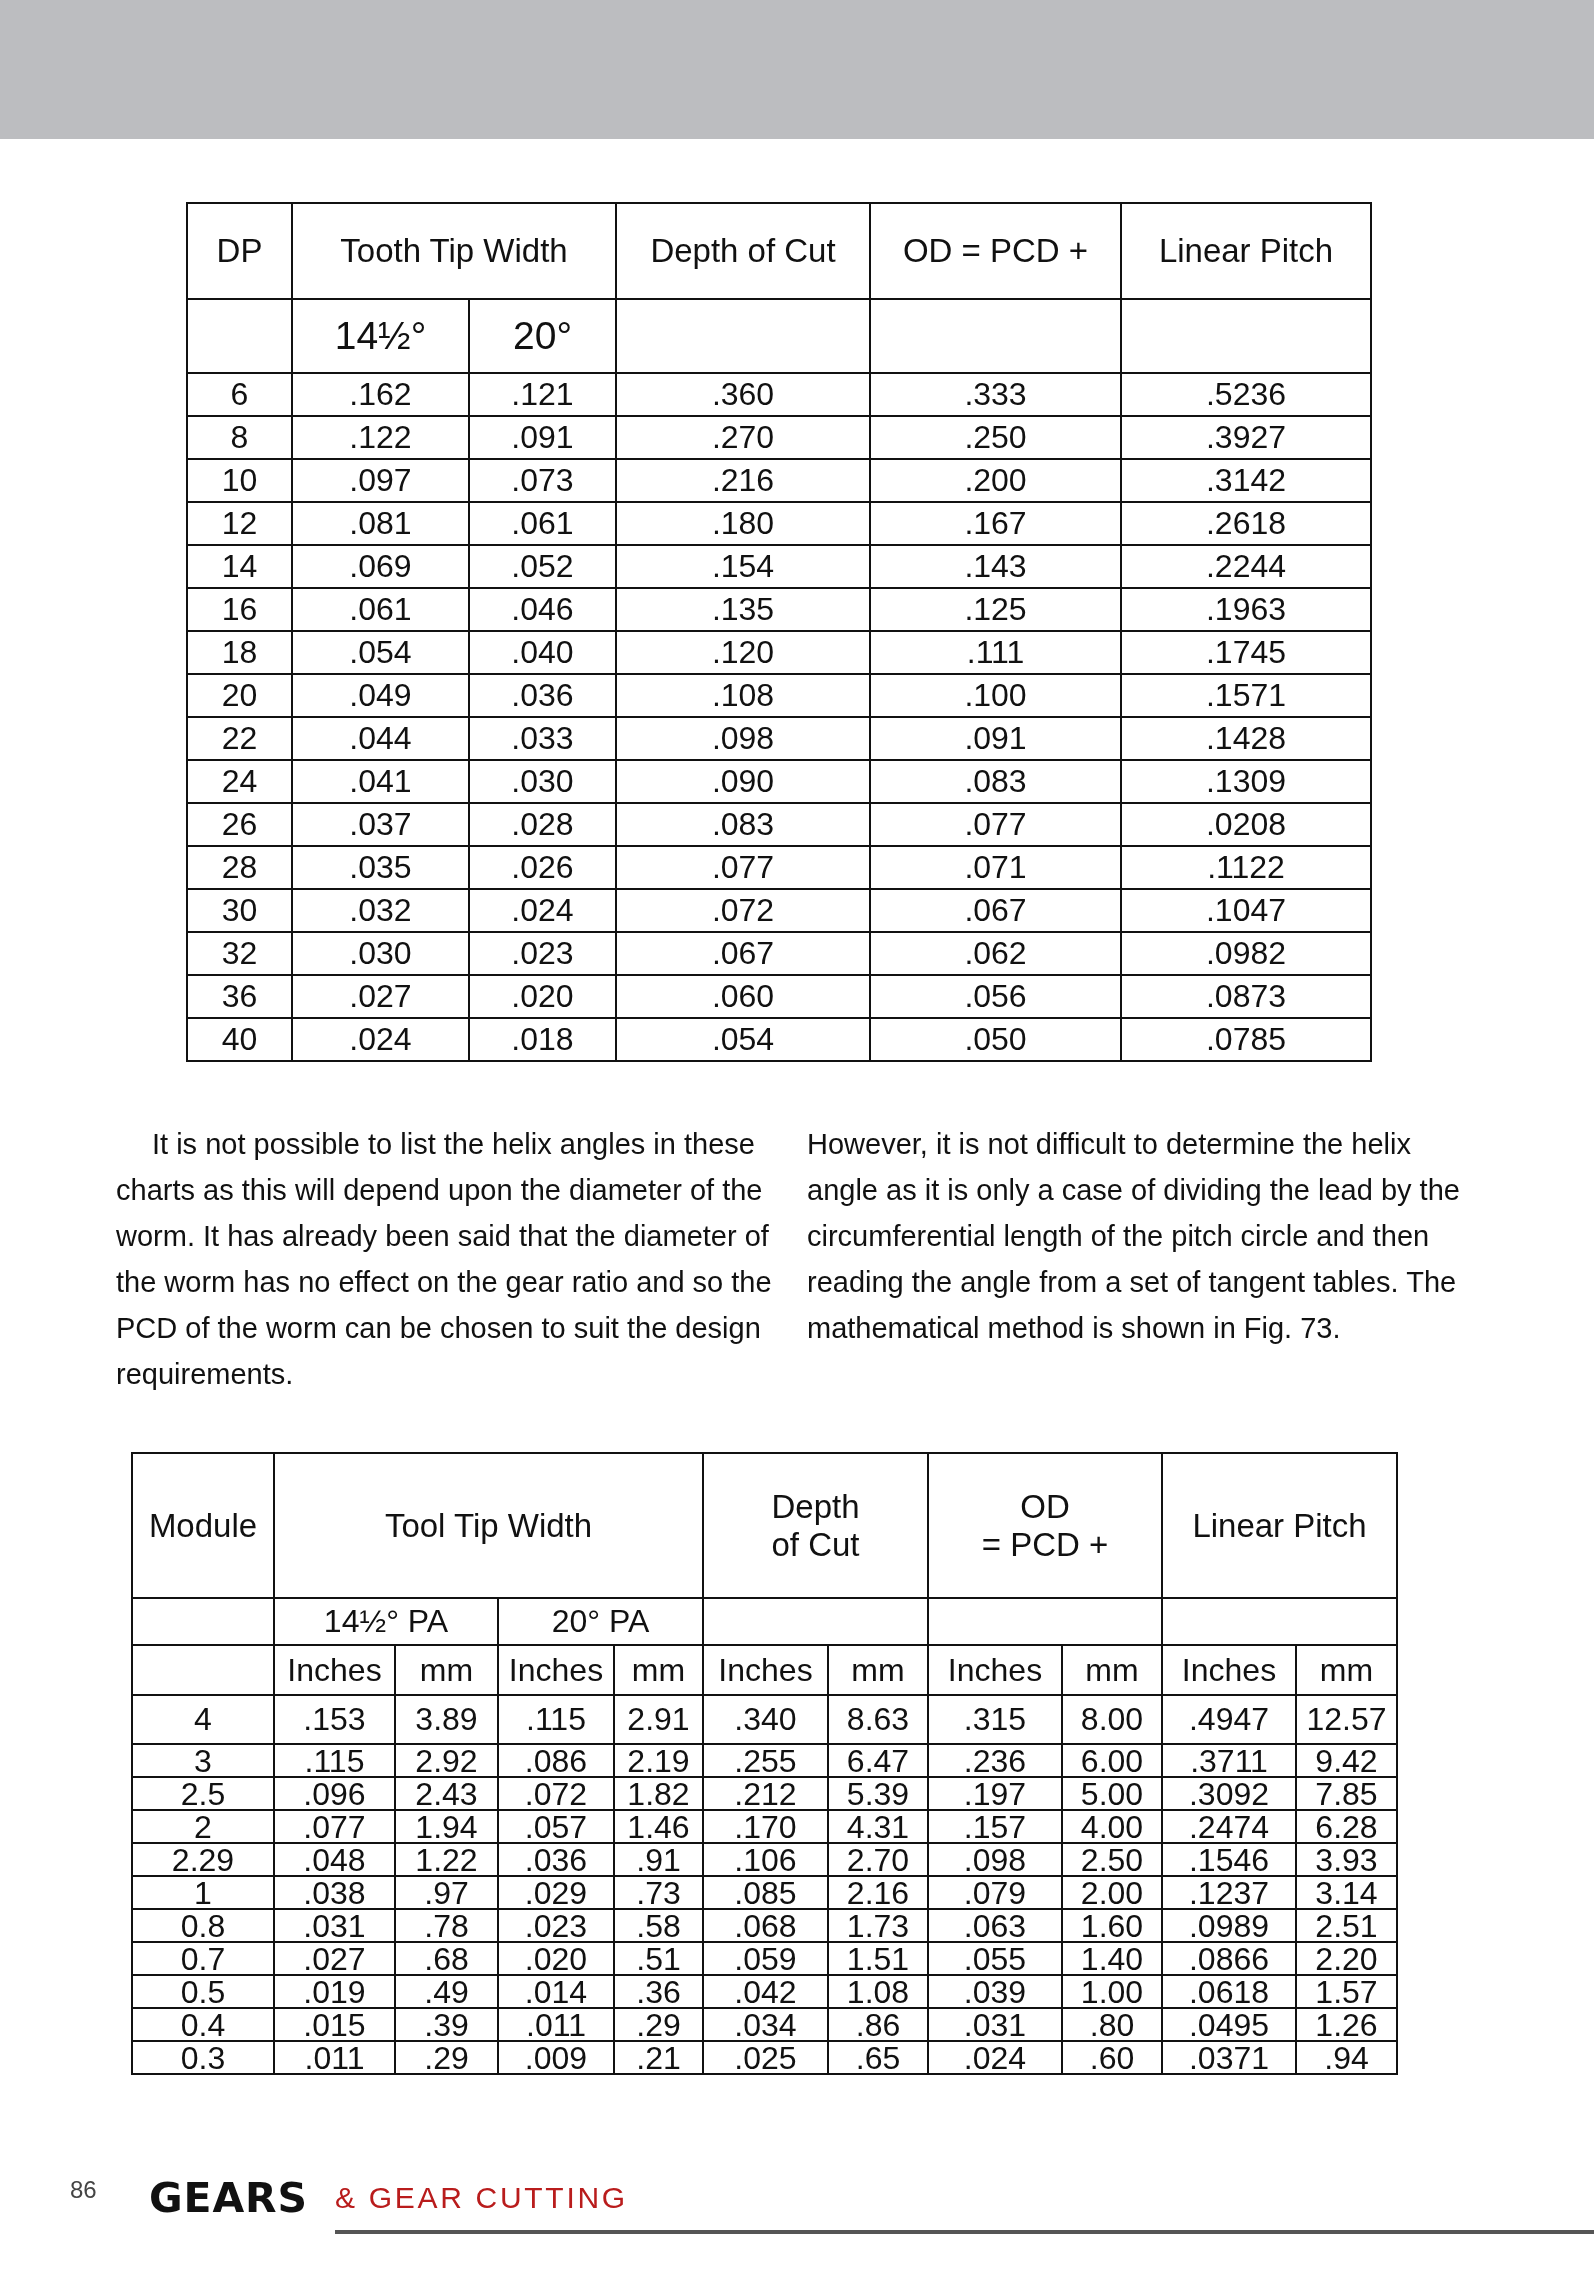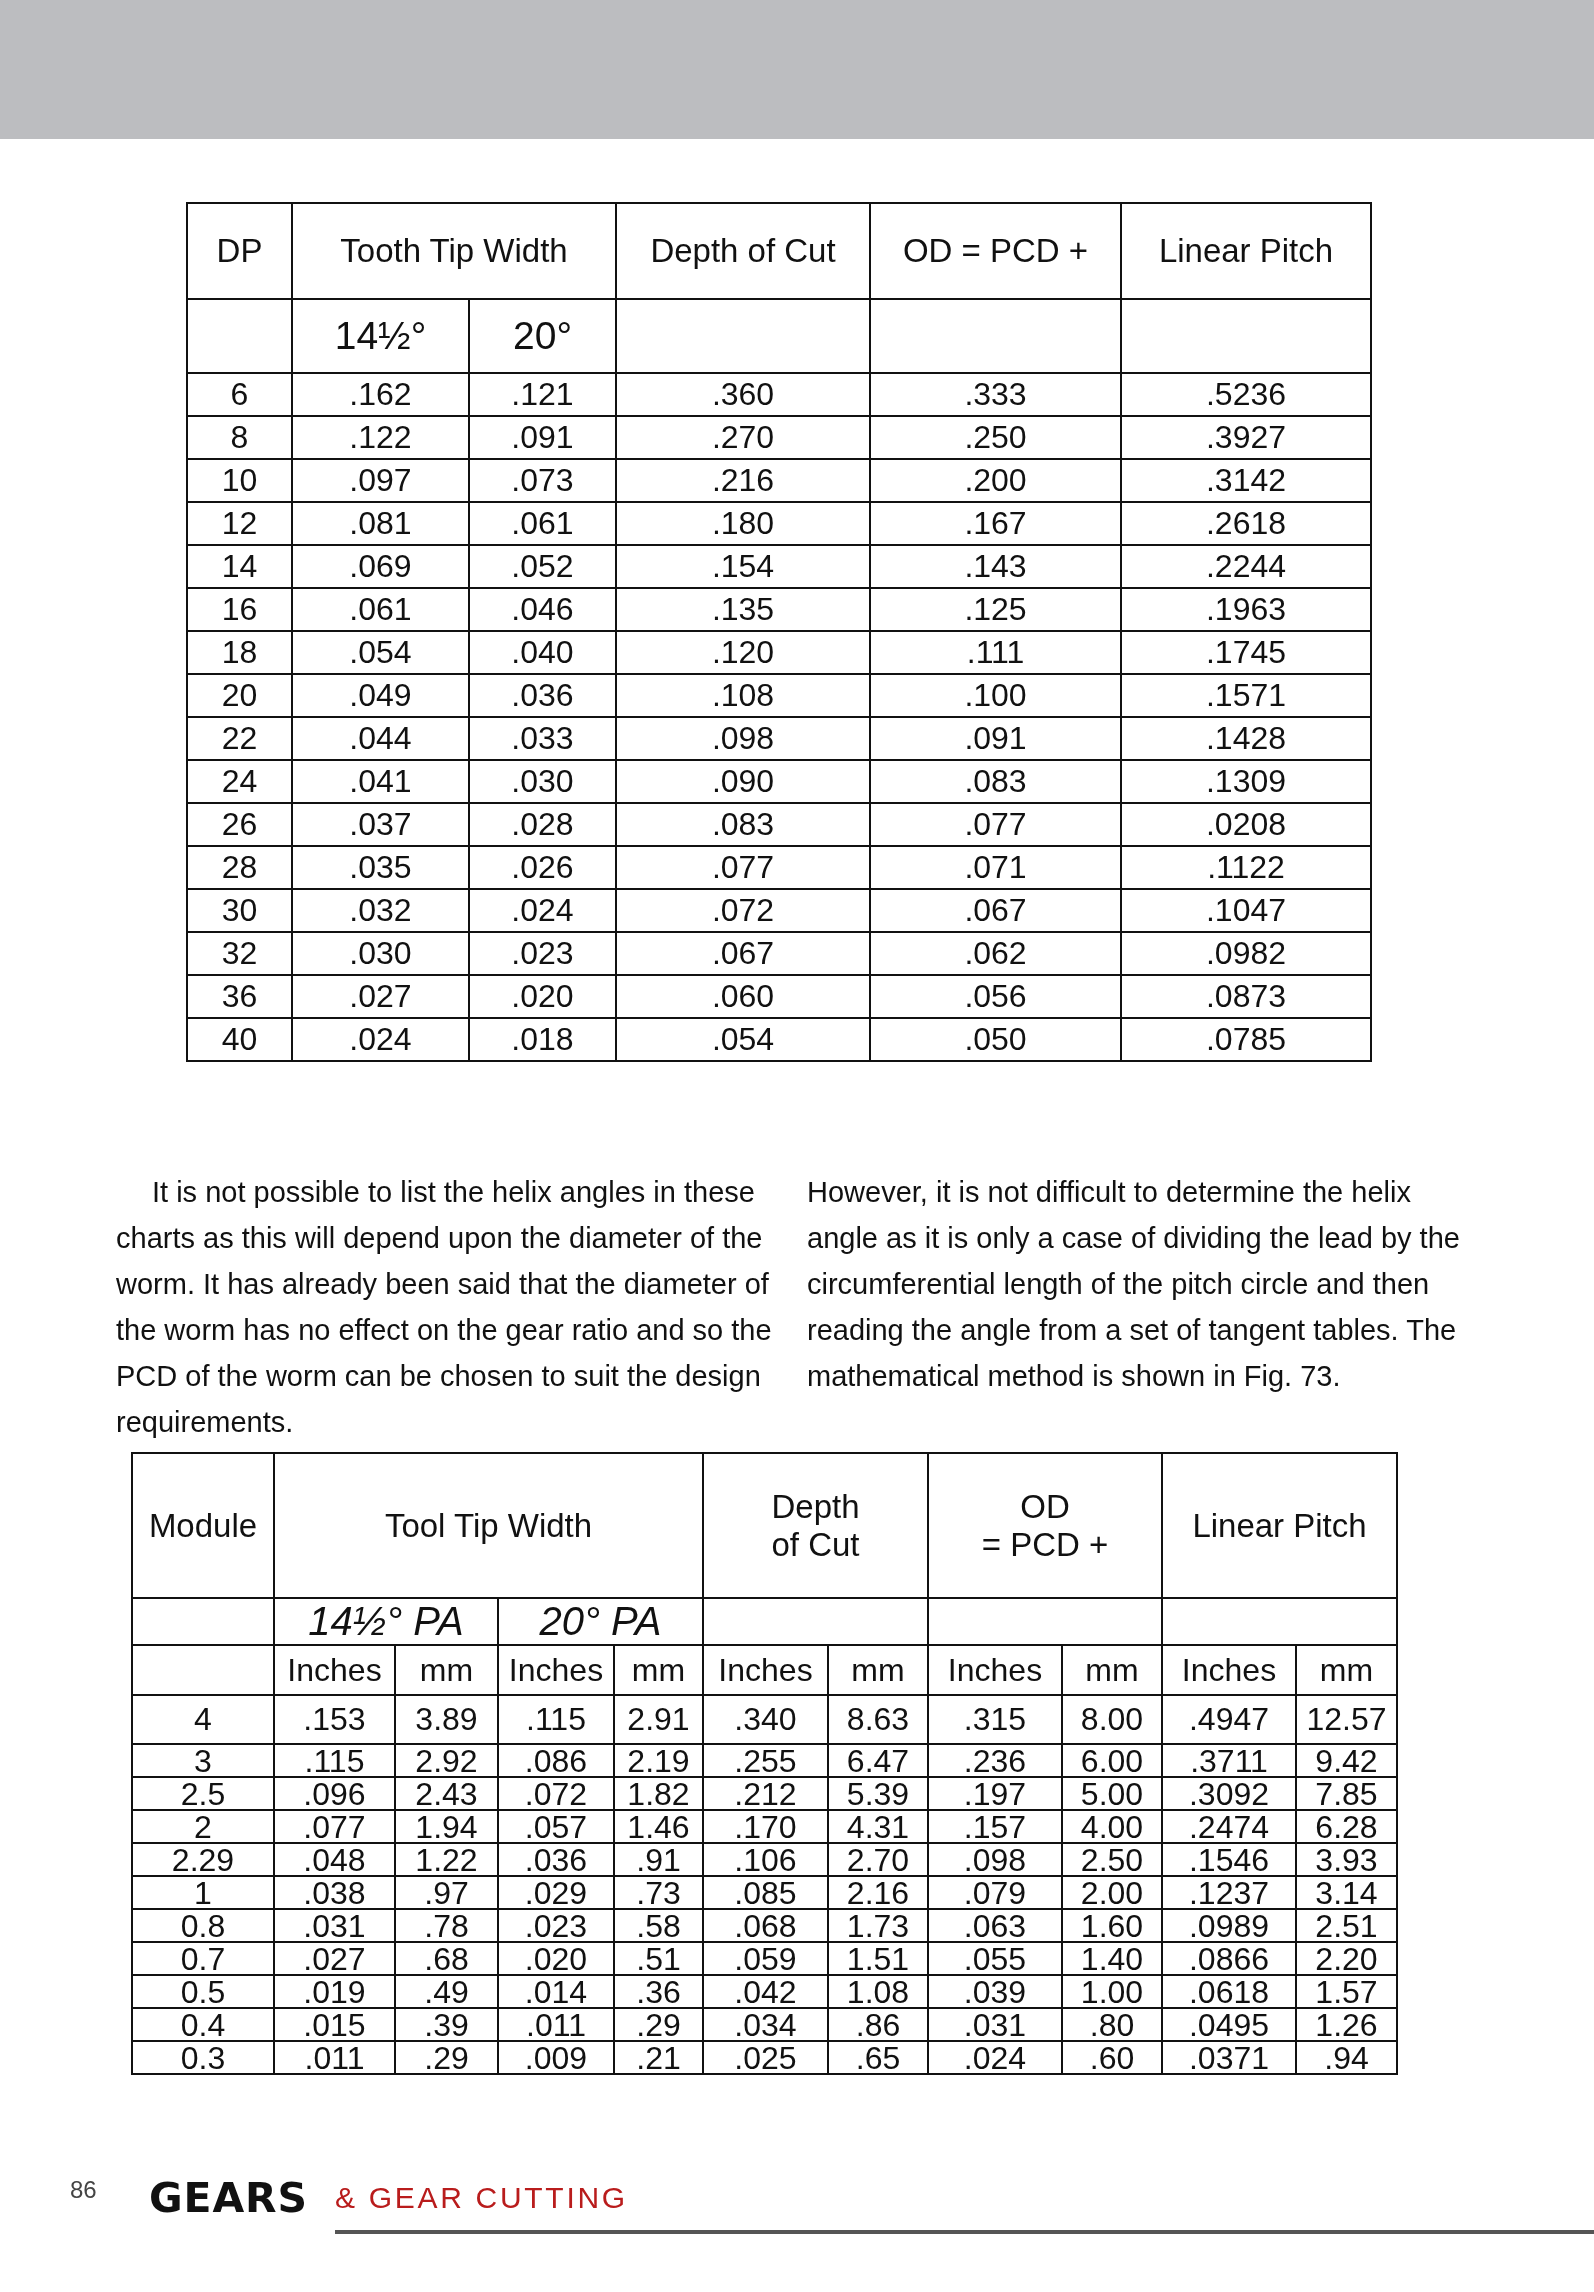--- a/index.html
+++ b/index.html
@@ -13,29 +13,29 @@
   table { border-collapse:collapse; position:absolute; table-layout:fixed; }
   td { border:2.7px solid #111; text-align:center; vertical-align:middle; padding:0; }
 
   
   #t1 { left:186px; top:202px; width:1184px; font-size:32px; }
   #t1 .h1 td { height:94px; font-size:33px; }
   #t1 .h2 td { height:72px; font-size:39px; }
   #t1 .r td { height:41px; line-height:39px; }
 
   
-  .col { position:absolute; top:1121px; font-size:29px; line-height:46px; color:#111;margin-top:48px; }
+  .col { position:absolute; top:1121px; font-size:29px; line-height:46px; color:#111; }
   .col.left { left:116px; width:663px; }
   .col.right { left:807px; width:681px; }
   .col .indent { display:inline-block; width:36px; }
 
   
   #t2 { left:131px; top:1452px; width:1128px; font-size:32px; }
   #t2 .h1 td { height:143px; font-size:33px; line-height:38px; }
-  #t2 .h2 td { height:45px; font-size:40px;font-style:italic; }
+  #t2 .h2 td { height:45px; font-size:32px; }
   #t2 .h3 td { height:48px; font-size:32px; }
   #t2 .r0 td { height:47px; }
   #t2 .r td { height:31px; line-height:30px; font-size:32px; }
 
   
   .footer { position:absolute; left:70px; top:2174px; height:63px; width:1524px; }
   .footer .pg { position:absolute; left:0; top:1.8px; font-size:24px; color:#444; }
   .footer .brand { position:absolute; left:79px; top:0; font-size:41px; font-weight:bold; letter-spacing:0.9px; color:#111; font-family:"DejaVu Sans", sans-serif; }
   .footer .sub { position:absolute; left:265px; top:7.2px; font-size:30px; letter-spacing:2.7px; color:#b91c1c; font-weight:normal; }
   .footer .rule { position:absolute; left:265px; top:56px; right:0; height:3.6px; background:#555; }

